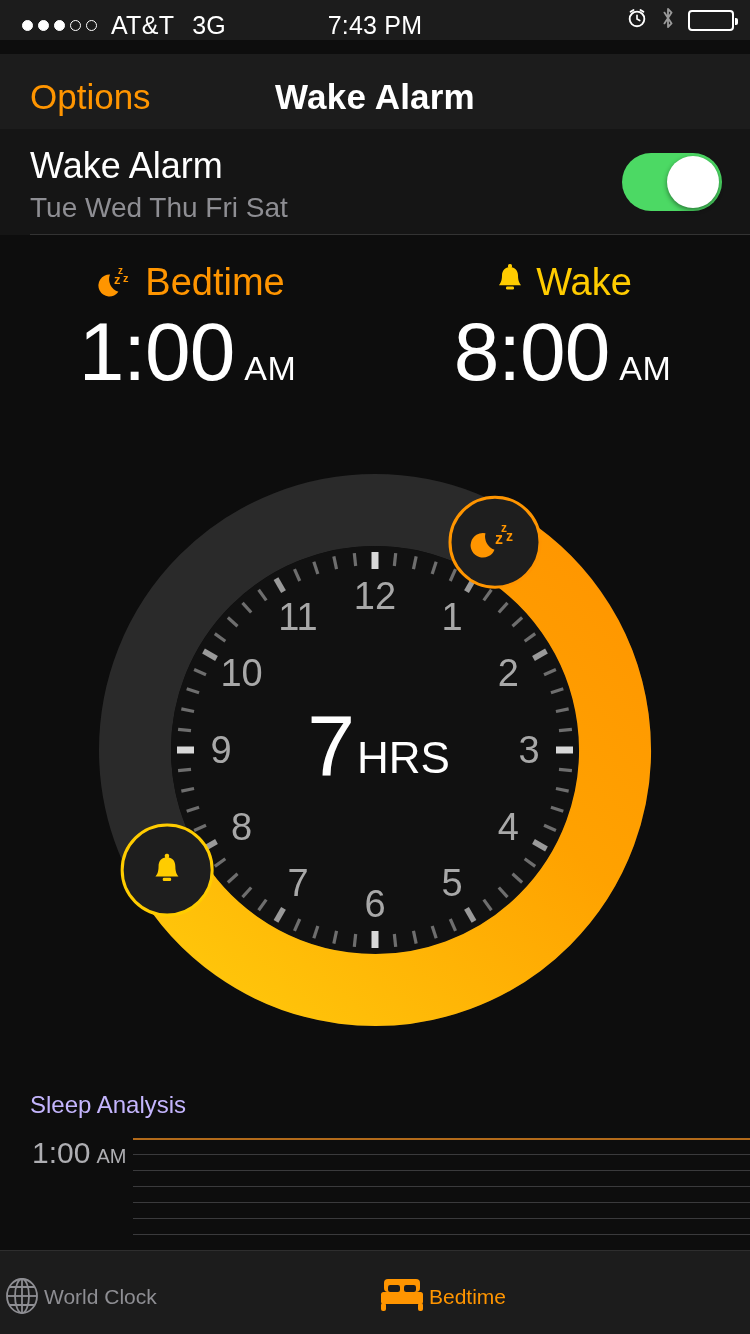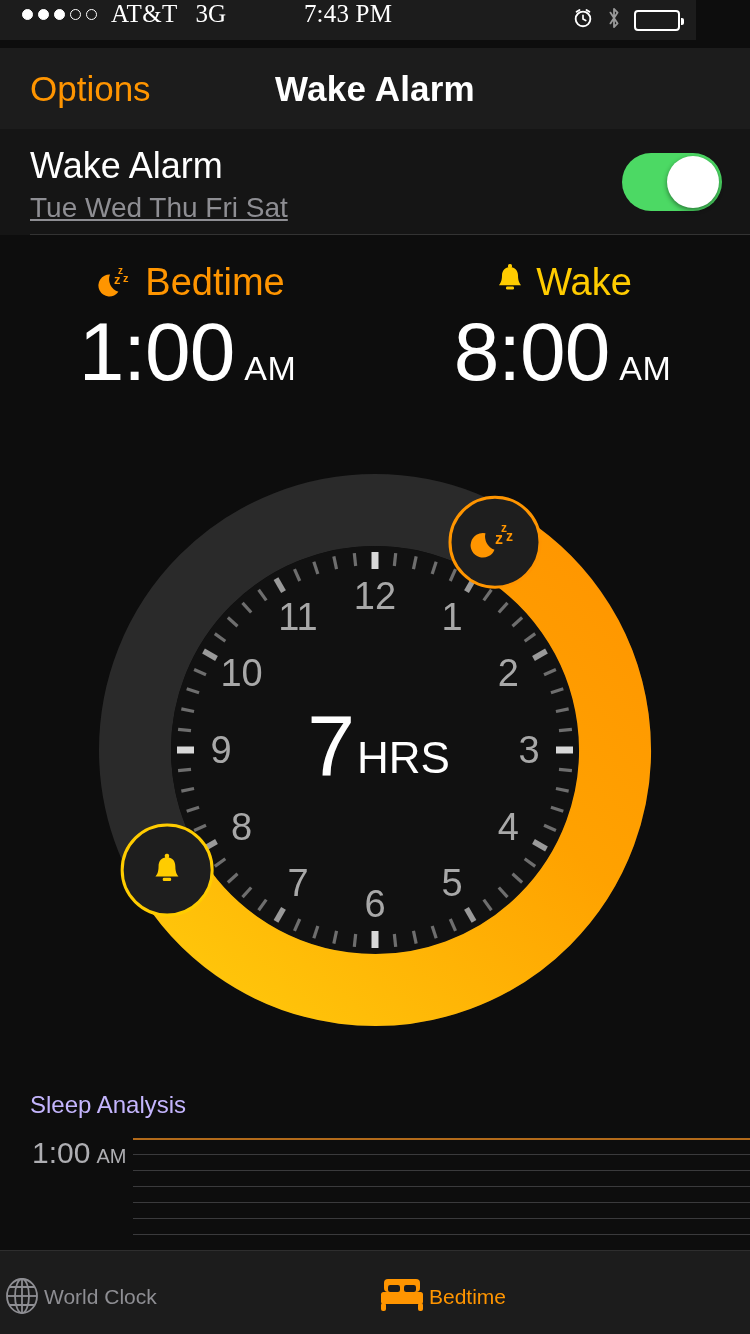--- a/index.html
+++ b/index.html
@@ -7,23 +7,23 @@
     width:750px; height:1334px;
     background:#000;
     font-family:"Liberation Sans", sans-serif;
     overflow:hidden;
     -webkit-font-smoothing:antialiased;
   }
   #screen { position:relative; width:750px; height:1334px; background:#0d0d0d; overflow:hidden; }
 
   
   #status-bar {
-    position:absolute; top:0; left:0; width:696px; height:40px;
+    position:absolute; top:0; left:0; width:750px; height:40px;
     background:#1c1c1c; color:#fff;
-    display:flex; align-items:flex-start;font-family:Liberation Serif, serif;
+    display:flex; align-items:flex-end;
   }
   .sb-left { display:flex; align-items:center; padding-left:22px; gap:0; }
   .sig-dots { display:flex; align-items:center; gap:5px; margin-right:14px; }
   .sig-dot { width:11px; height:11px; border-radius:50%; border:1.6px solid #fff; }
   .sig-dot.on { background:#fff; }
   .sb-carrier { font-size:25px; letter-spacing:0.3px; }
   .sb-network { font-size:25px; margin-left:18px; }
   .sb-center {
     position:absolute; left:0; right:0; text-align:center;
     font-size:25px; font-weight:400; letter-spacing:0.2px;
@@ -37,23 +37,23 @@
     border:2px solid #fff; border-radius:4px; padding:2px;
   }
   .battery::after {
     content:''; position:absolute; right:-6px; top:6px;
     width:3px; height:7px; background:#fff; border-radius:0 2px 2px 0;
   }
   .battery-fill { height:100%; background:#fff; border-radius:1px; }
 
   
   #nav-bar {
-    position:absolute; top:48px; left:0; width:750px; height:88px;
+    position:absolute; top:54px; left:0; width:750px; height:88px;
     background:#1c1c1c;
-    border-bottom:7px solid #fdba74;
+    border-bottom:2px solid #fdba74;
     display:flex; align-items:center;
   }
   #nav-options {
     position:absolute; left:30px;
     color:#ff9500; font-size:35px; font-weight:400;
     cursor:pointer;
   }
   #nav-title {
     width:100%; text-align:center;
     color:#fff; font-size:35px; font-weight:700; letter-spacing:0.2px;
@@ -67,21 +67,21 @@
   #alarm-row::after {
     content:''; position:absolute; left:30px; right:0; bottom:0;
     height:1px; background:#333;
   }
   #alarm-title {
     position:absolute; left:30px; top:16px;
     color:#fff; font-size:36px; font-weight:400;
   }
   #alarm-days {
     position:absolute; left:30px; top:63px;
-    color:#8e8e93; font-size:28px; font-weight:400;text-decoration:underline;
+    color:#8e8e93; font-size:28px; font-weight:400;
   }
   #alarm-toggle {
     position:absolute; right:28px; top:24px;
     width:100px; height:58px; border-radius:29px;
     background:#4cd964; cursor:pointer;
   }
   #alarm-toggle .knob {
     position:absolute; top:3px; right:3px;
     width:52px; height:52px; border-radius:50%;
     background:#fff; box-shadow:0 2px 5px rgba(0,0,0,.45);

